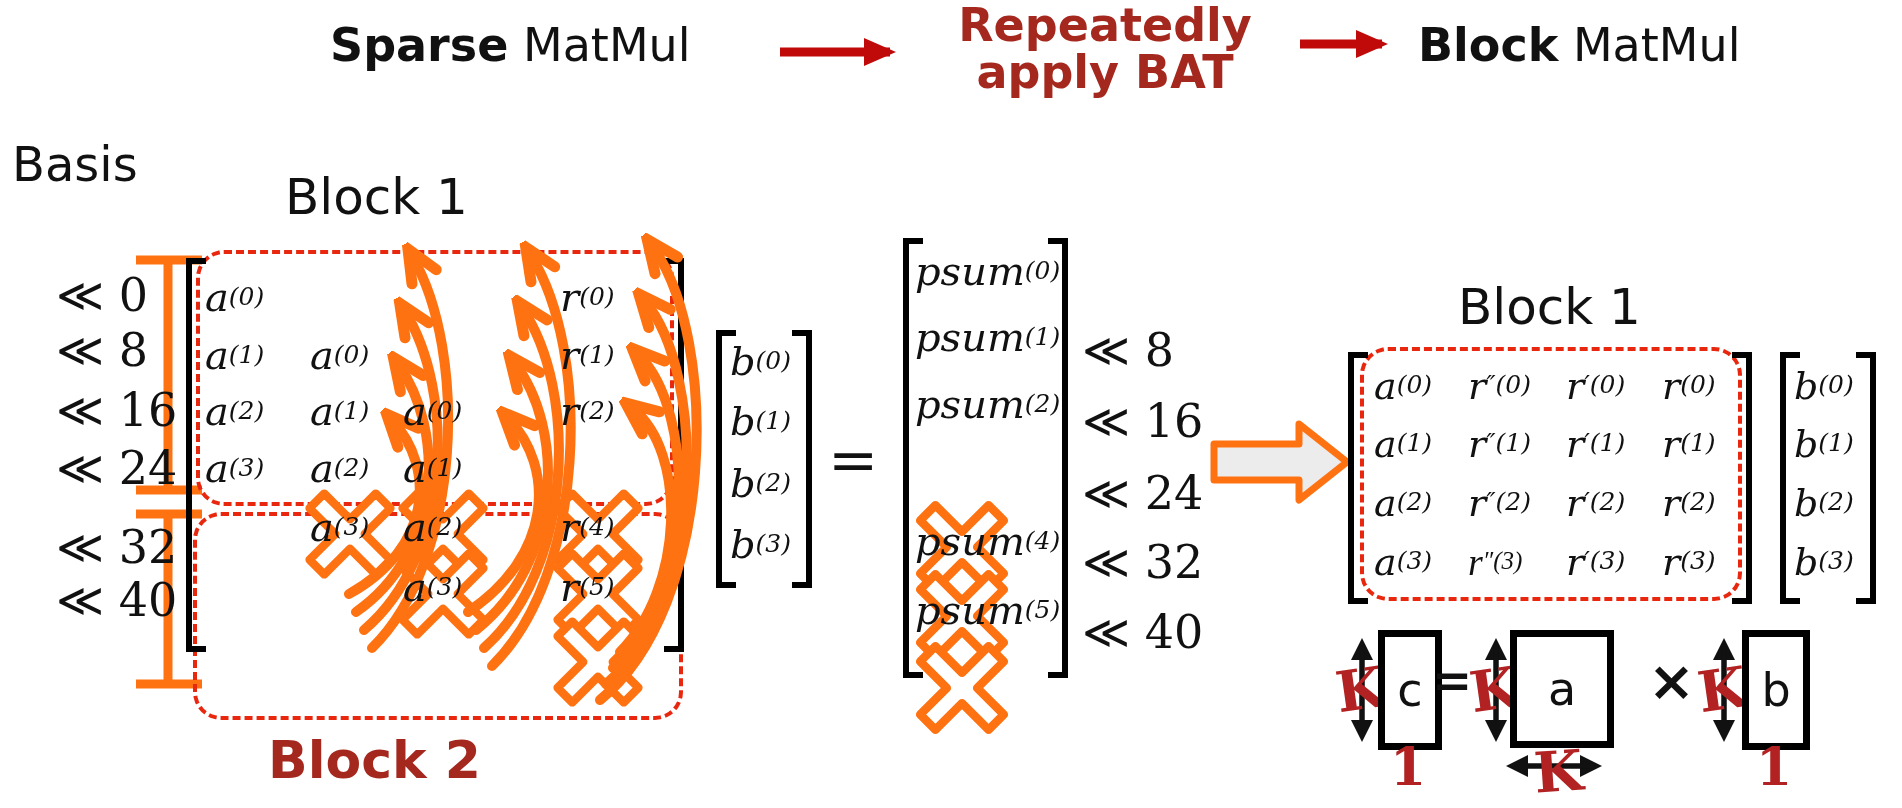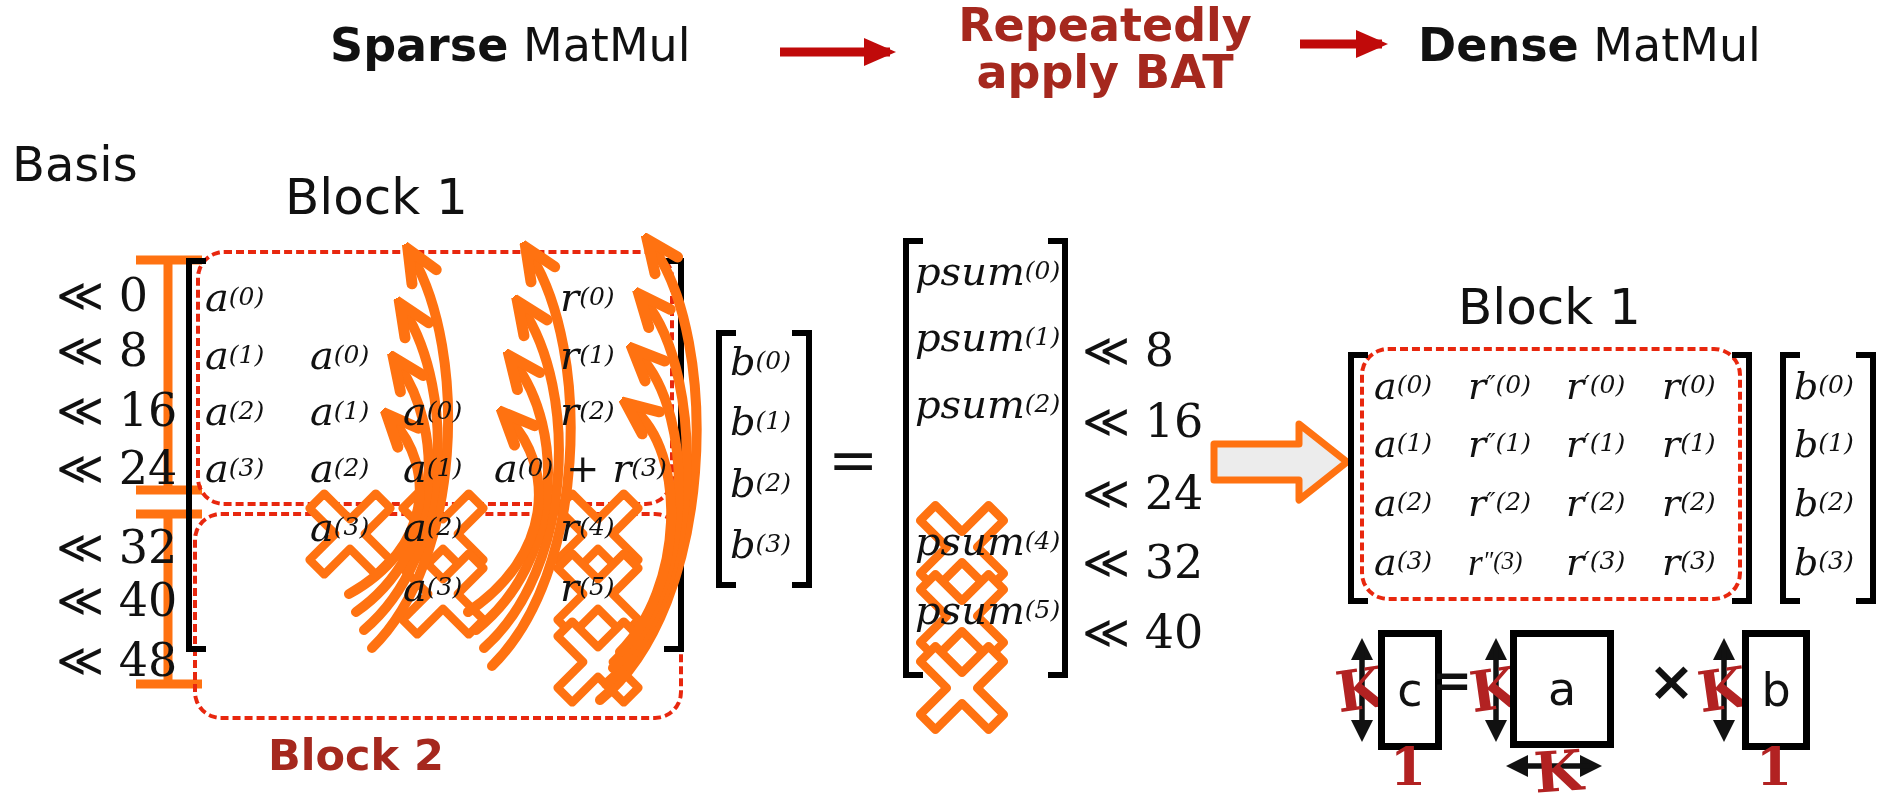--- a/index.html
+++ b/index.html
@@ -10,21 +10,21 @@
   .math{font-family:"DejaVu Serif",serif;font-style:italic;font-size:40px;white-space:nowrap;}
   .math sup{font-size:25px;vertical-align:6px;letter-spacing:0;}
   .shift{font-family:"DejaVu Serif",serif;font-size:46px;white-space:nowrap;}
   .hdr{font-size:46px;white-space:nowrap;}
   .bold{font-weight:bold;}
   .darkred{color:#a5281e;}
   .br{position:absolute;width:14px;}
   .br.l{border-left:6px solid #000;border-top:6px solid #000;border-bottom:6px solid #000;}
   .br.r{border-right:6px solid #000;border-top:6px solid #000;border-bottom:6px solid #000;}
   .dashedbox{position:absolute;border:4px dashed #e8270e;border-radius:28px;}
-  .blocklabel{font-size:43px;font-weight:bold;}
+  .blocklabel{font-size:52px;font-weight:bold;}
   .kbox{position:absolute;border:7px solid #000;background:#fff;display:flex;
         align-items:center;justify-content:center;font-size:46px;font-family:"DejaVu Sans",sans-serif;}
   .kletter{position:absolute;font-family:"DejaVu Serif",serif;font-weight:bold;font-size:56px;
            color:#b22222;transform:rotate(-8deg);}
   .kone{position:absolute;font-family:"DejaVu Serif",serif;font-weight:bold;font-size:52px;color:#b22222;}
   svg{position:absolute;left:0;top:0;pointer-events:none;}
 </style>
 </head>
 <body>
 
@@ -33,21 +33,21 @@
   <div class="abs hdr" style="left:330px;top:18px;">
     <span class="bold">Sparse</span><span> MatMul</span>
   </div>
 
   <div class="abs hdr bold darkred" style="left:905px;top:2px;width:400px;text-align:center;line-height:1.02;">
     <div>Repeatedly</div>
     <div>apply BAT</div>
   </div>
 
   <div class="abs hdr" style="left:1418px;top:18px;">
-    <span class="bold">Dense</span><span> MatMul</span>
+    <span class="bold">Block</span><span> MatMul</span>
   </div>
 
   <svg width="1902" height="110">
     <defs>
       <marker id="redhead" markerUnits="userSpaceOnUse" markerWidth="40" markerHeight="40" viewBox="0 0 40 40" refX="30" refY="20" orient="auto">
         <path d="M4,6 L36,20 L4,34 Z" fill="#c00a0a"></path>
       </marker>
     </defs>
     <line x1="780" y1="52" x2="890" y2="52" stroke="#c00a0a" stroke-width="9" marker-end="url(#redhead)"></line>
     <line x1="1300" y1="44" x2="1382" y2="44" stroke="#c00a0a" stroke-width="9" marker-end="url(#redhead)"></line>
@@ -187,37 +187,35 @@
     <span>b</span>
   </div>
   <div class="kone" style="left:1756px;top:736px;">1</div>
 
 <div class="abs shift" style="left: 56px; top: 268px; font-size: 46px;">≪ 0</div>
     <div class="abs shift" style="left: 56px; top: 323px; font-size: 46px;">≪ 8</div>
     <div class="abs shift" style="left: 56px; top: 383px; font-size: 46px;">≪ 16</div>
     <div class="abs shift" style="left: 56px; top: 441px; font-size: 46px;">≪ 24</div>
     <div class="abs shift" style="left: 56px; top: 520px; font-size: 46px;">≪ 32</div>
     <div class="abs shift" style="left: 56px; top: 573px; font-size: 46px;">≪ 40</div>
-    <div class="abs shift" style="left: 56px; top: 633px; font-size: 46px;">≪ 48</div>
     <div class="abs math" style="left: 205px; top: 274px;"><i>a</i><sup>(0)</sup></div>
     <div class="abs math" style="left: 205px; top: 332px;"><i>a</i><sup>(1)</sup></div>
     <div class="abs math" style="left: 205px; top: 388px;"><i>a</i><sup>(2)</sup></div>
     <div class="abs math" style="left: 205px; top: 445px;"><i>a</i><sup>(3)</sup></div>
     <div class="abs math" style="left: 310px; top: 332px;"><i>a</i><sup>(0)</sup></div>
     <div class="abs math" style="left: 310px; top: 388px;"><i>a</i><sup>(1)</sup></div>
     <div class="abs math" style="left: 310px; top: 445px;"><i>a</i><sup>(2)</sup></div>
     <div class="abs math" style="left: 310px; top: 504px;"><i>a</i><sup>(3)</sup></div>
     <div class="abs math" style="left: 403px; top: 388px;"><i>a</i><sup>(0)</sup></div>
     <div class="abs math" style="left: 403px; top: 445px;"><i>a</i><sup>(1)</sup></div>
     <div class="abs math" style="left: 403px; top: 504px;"><i>a</i><sup>(2)</sup></div>
     <div class="abs math" style="left: 403px; top: 564px;"><i>a</i><sup>(3)</sup></div>
     <div class="abs math" style="left: 560px; top: 274px;"><i>r</i><sup>(0)</sup></div>
     <div class="abs math" style="left: 560px; top: 332px;"><i>r</i><sup>(1)</sup></div>
     <div class="abs math" style="left: 560px; top: 388px;"><i>r</i><sup>(2)</sup></div>
-    <div class="abs math" style="left: 494px; top: 445px;"><i>a</i><sup>(0)</sup> + <i>r</i><sup>(3)</sup></div>
     <div class="abs math" style="left: 560px; top: 504px;"><i>r</i><sup>(4)</sup></div>
     <div class="abs math" style="left: 560px; top: 564px;"><i>r</i><sup>(5)</sup></div>
     <div class="abs math" style="left: 730px; top: 338px;"><i>b</i><sup>(0)</sup></div>
     <div class="abs math" style="left: 730px; top: 398px;"><i>b</i><sup>(1)</sup></div>
     <div class="abs math" style="left: 730px; top: 460px;"><i>b</i><sup>(2)</sup></div>
     <div class="abs math" style="left: 730px; top: 521px;"><i>b</i><sup>(3)</sup></div>
     <div class="abs math" style="left: 915px; top: 248px;"><i>psum</i><sup>(0)</sup></div>
     <div class="abs math" style="left: 915px; top: 314px;"><i>psum</i><sup>(1)</sup></div>
     <div class="abs shift" style="left: 1082px; top: 323px; font-size: 46px;">≪ 8</div>
     <div class="abs math" style="left: 915px; top: 381px; text-align: right;"><i>psum</i><sup>(2)</sup></div>

